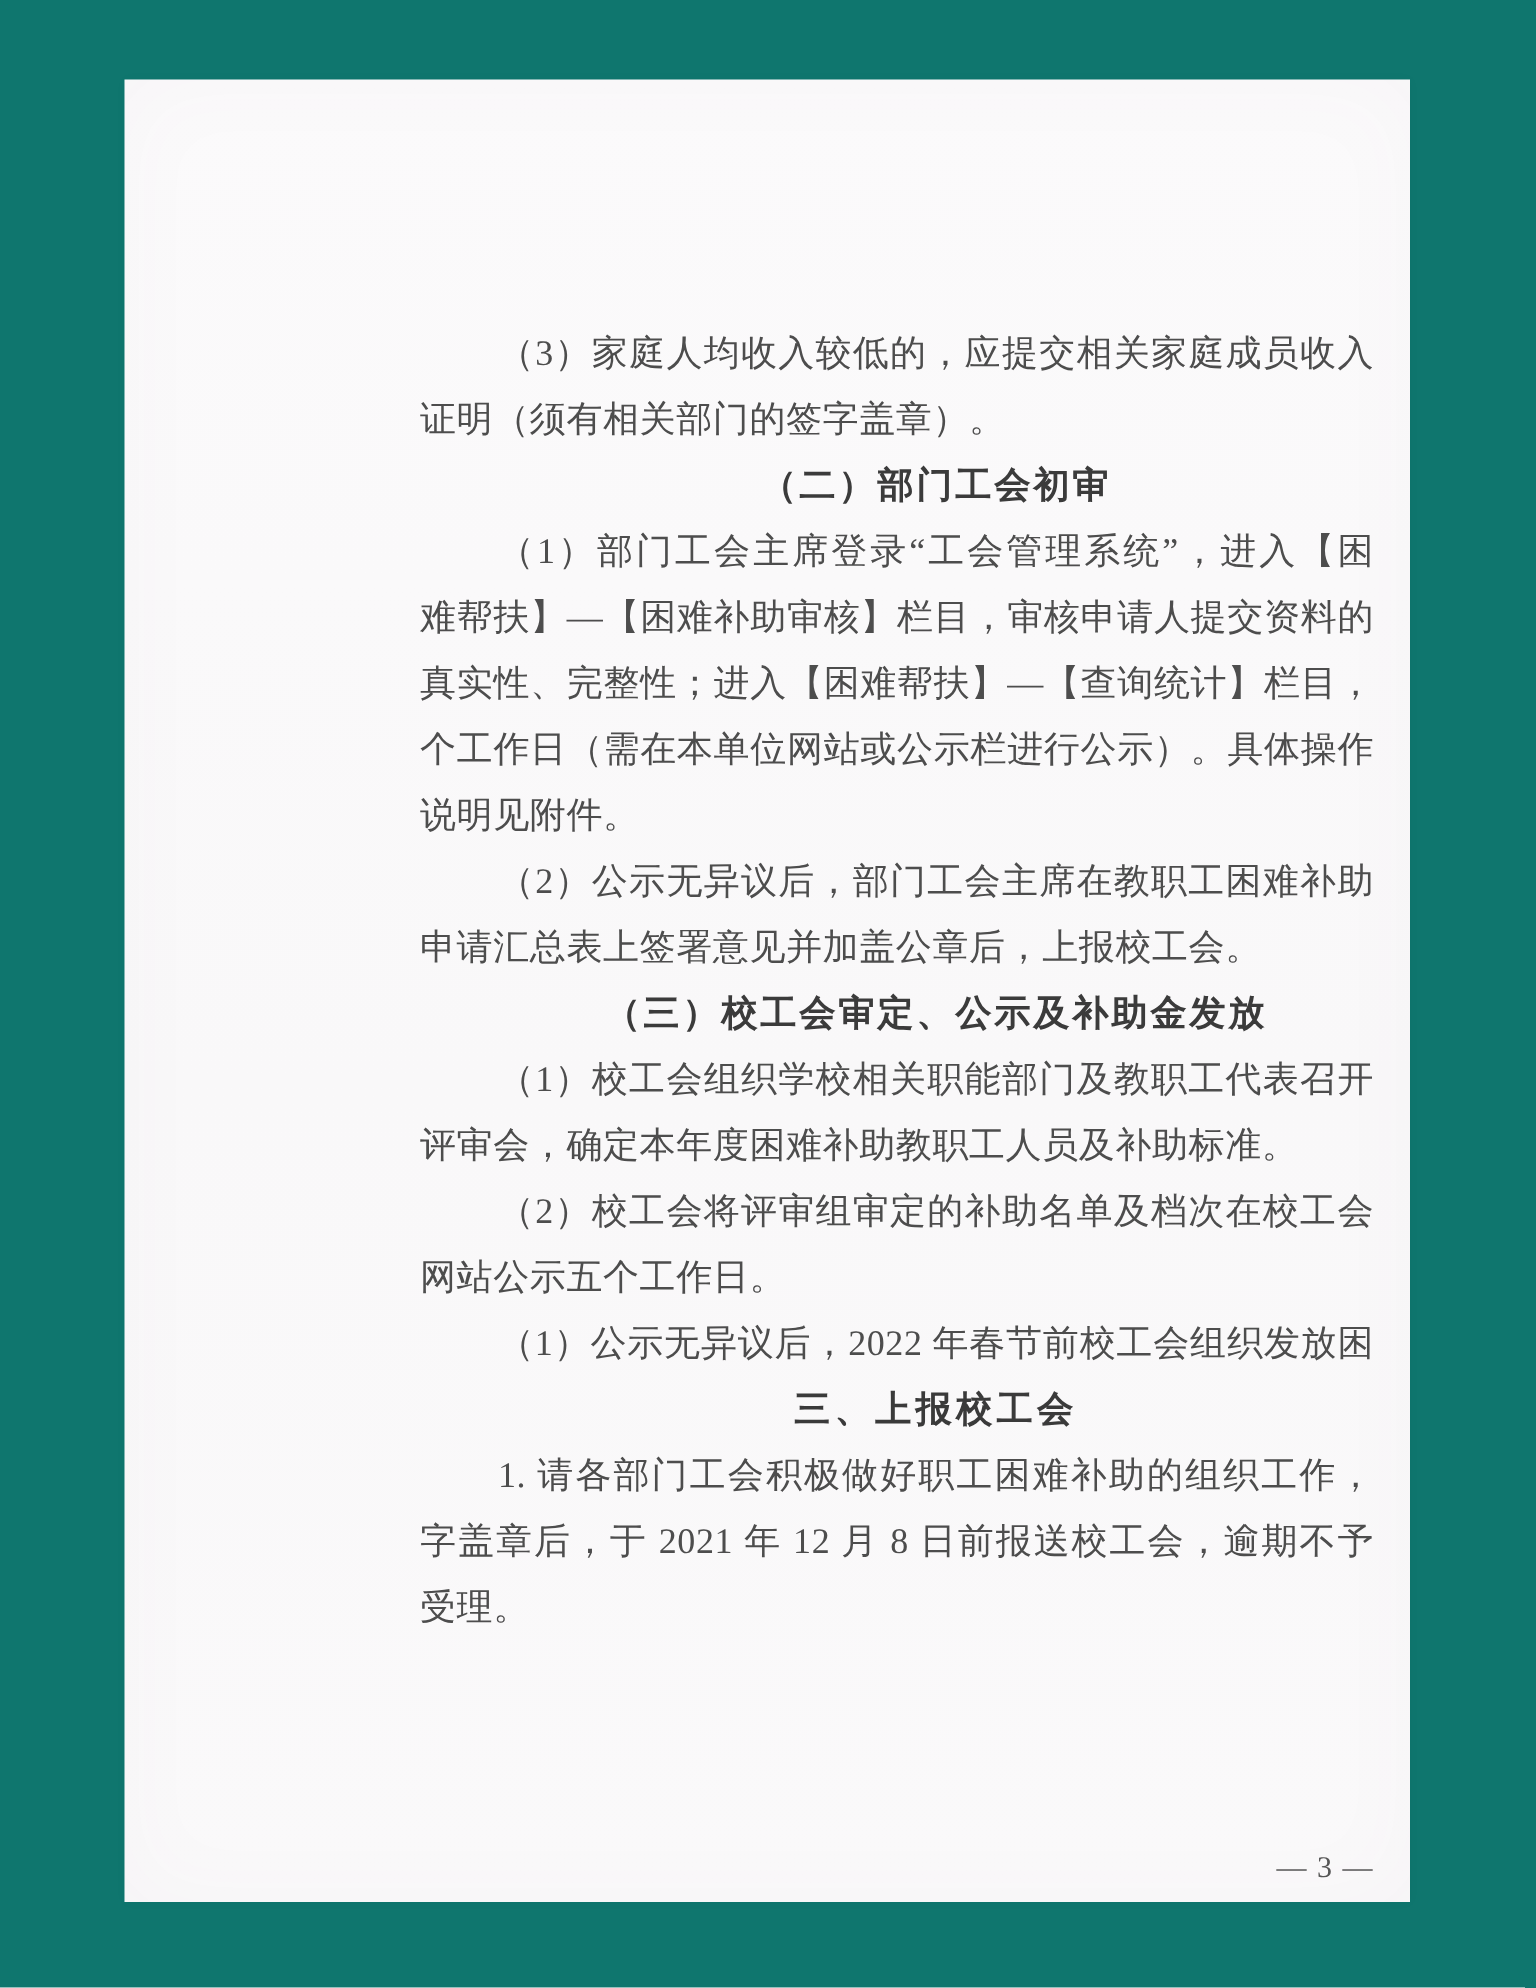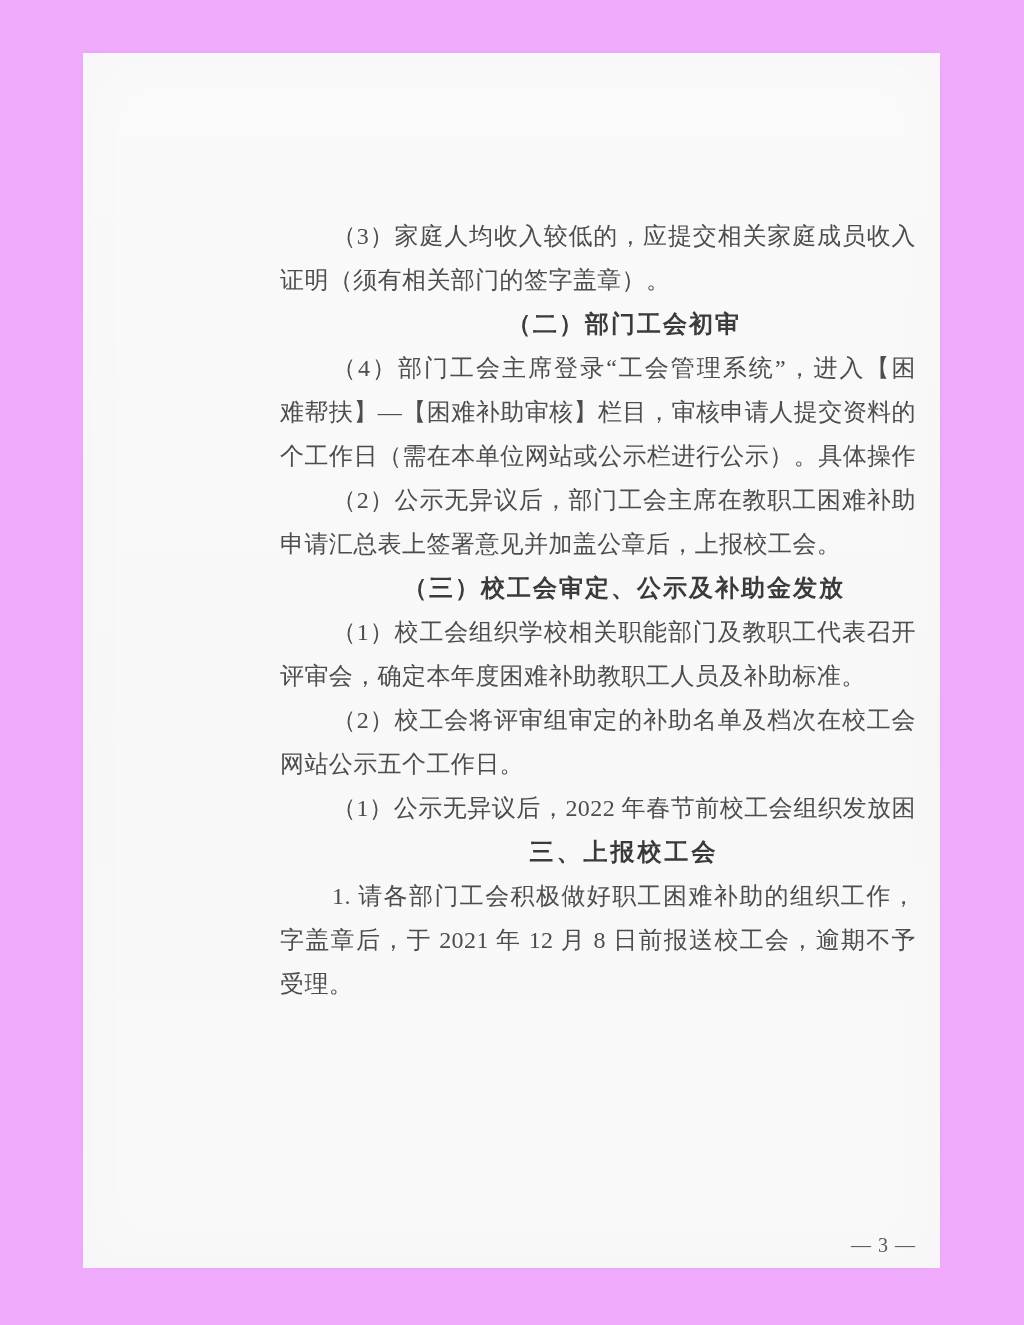--- a/index.html
+++ b/index.html
@@ -4,21 +4,21 @@
 <style>
   html, body {
     margin: 0;
     padding: 0;
     background: #ffffff;
   }
   .canvas {
     position: relative;
     width: 1024px;
     height: 1325px;
-    background: #f0abfc;
+    background: #0f766e;
     overflow: hidden;
     font-family: "Liberation Serif", serif;
   }
   .paper {
     position: absolute;
     left: 83px;
     top: 53px;
     width: 857px;
     height: 1215px;
     background: linear-gradient(180deg, #fbfafb 0%, #f9f8f9 55%, #faf9fa 100%);
@@ -75,23 +75,25 @@
 </head>
 <body>
 
 <div class="canvas">
   <div class="paper">
 
     <div class="textblock">
       <div class="line indent fill">（3）家庭人均收入较低的，应提交相关家庭成员收入</div>
       <div class="line">证明（须有相关部门的签字盖章）。</div>
       <div class="line indent h-kai">（二）部门工会初审</div>
-      <div class="line indent fill">（4）部门工会主席登录“工会管理系统”，进入【困</div>
+      <div class="line indent fill">（1）部门工会主席登录“工会管理系统”，进入【困</div>
       <div class="line fill">难帮扶】—【困难补助审核】栏目，审核申请人提交资料的</div>
+      <div class="line fill">真实性、完整性；进入【困难帮扶】—【查询统计】栏目，</div>
       <div class="line fill">个工作日（需在本单位网站或公示栏进行公示）。具体操作</div>
+      <div class="line">说明见附件。</div>
       <div class="line indent fill">（2）公示无异议后，部门工会主席在教职工困难补助</div>
       <div class="line">申请汇总表上签署意见并加盖公章后，上报校工会。</div>
       <div class="line indent h-kai">（三）校工会审定、公示及补助金发放</div>
       <div class="line indent fill">（1）校工会组织学校相关职能部门及教职工代表召开</div>
       <div class="line">评审会，确定本年度困难补助教职工人员及补助标准。</div>
       <div class="line indent fill">（2）校工会将评审组审定的补助名单及档次在校工会</div>
       <div class="line">网站公示五个工作日。</div>
       <div class="line indent fill">（1）公示无异议后，2022 年春节前校工会组织发放困</div>
       <div class="line indent h-hei">三、上报校工会</div>
       <div class="line indent fill">1. 请各部门工会积极做好职工困难补助的组织工作，</div>

